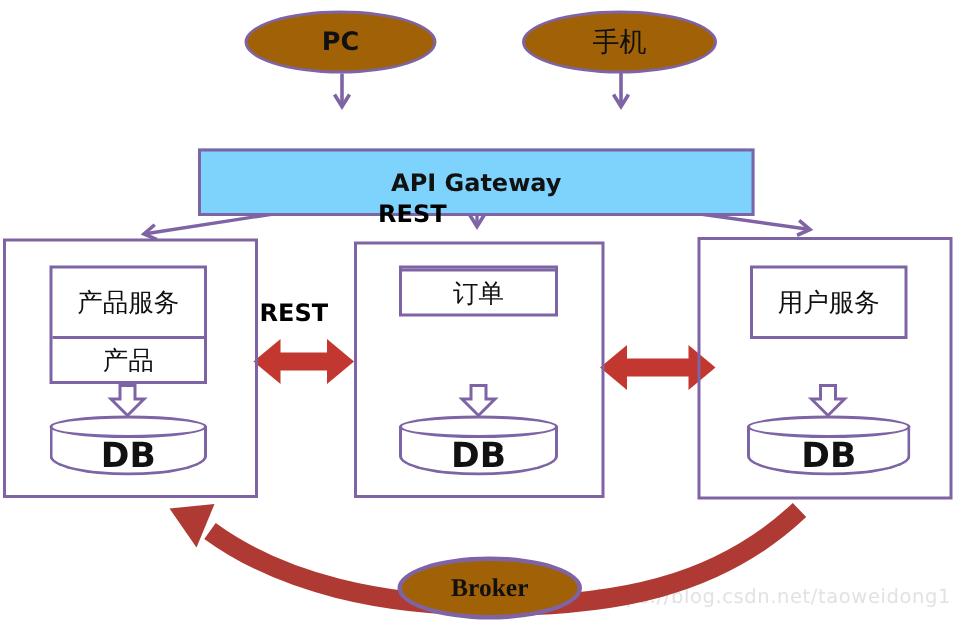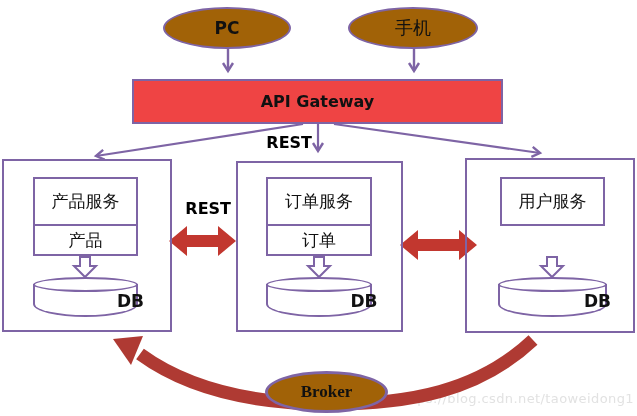--- a/index.html
+++ b/index.html
@@ -7,46 +7,46 @@
     position:relative;width:637px;height:416px;background:#ffffff;overflow:hidden;
     font-family:"DejaVu Sans","Liberation Sans",sans-serif;color:#111;
   }
   #connector-layer{position:absolute;left:0;top:0;z-index:1;pointer-events:none;}
   .node{position:absolute;z-index:2;box-sizing:border-box;}
   .ellipse{
     border:2.5px solid #7E64A5;border-radius:50%;background:#a16207;
     display:flex;align-items:center;justify-content:center;text-align:center;
   }
   .rect{
-    border:2.5px solid #7E64A5;background:#ef4444;
-    display:flex;align-items:center;justify-content:center;
+    border:2.5px solid #7E64A5;background:#7dd3fc;
+    display:flex;align-items:center;justify-content:center;margin-top:20px;
   }
   .outer-box{border:2.5px solid #7E64A5;background:transparent;}
   .inner-box{border:2.5px solid #7E64A5;background:#fff;}
   .inner-row{display:flex;align-items:center;justify-content:center;font-size:17px;}
   .row-name{height:45px;text-align:right;}
   .row-entity{height:28px;border-top:2.5px solid #7E64A5;}
   .bold{font-weight:bold;}
   .rest-label{
-    position:absolute;z-index:3;font-weight:bold;font-size:16px;text-align:right;color:#000;
+    position:absolute;z-index:3;font-weight:bold;font-size:16px;text-align:left;color:#000;
   }
   
   .cyl{position:absolute;z-index:2;}
   .cyl-body{
     position:absolute;top:7px;left:0;right:0;bottom:0;box-sizing:border-box;
     border:2.5px solid #7E64A5;border-top:none;background:#fff;
     border-radius:0 0 50% 50% / 0 0 13px 13px;
   }
   .cyl-top{
     position:absolute;top:0;left:0;right:0;height:15px;box-sizing:border-box;
     border:2.5px solid #7E64A5;border-radius:50%;background:#fff;
   }
   .cyl-label{
     position:absolute;top:14px;left:0;width:100%;text-align:center;
-    font-weight:bold;font-size:17px;margin-left:45px;
+    font-weight:bold;font-size:23px;
   }
   #watermark{
     position:absolute;z-index:0;right:3px;top:391px;font-size:13px;
     color:#e2e2e2;letter-spacing:.4px;white-space:nowrap;
   }
   #broker{z-index:3;border-width:3px;}
 </style>
 </head>
 <body>
 
@@ -99,21 +99,20 @@
     <div class="inner-row row-entity">产品</div>
   </div>
   <div class="cyl" style="left:33px;top:277px;width:105px;height:40px;">
     <div class="cyl-body"></div>
     <div class="cyl-top"></div>
     <div class="cyl-label">DB</div>
   </div>
 
   <div class="node outer-box" style="left:236px;top:161px;width:167px;height:171px;"></div>
   <div class="node inner-box" style="left:266px;top:177px;width:106px;">
-    <div class="inner-row row-name">订单服务</div>
     <div class="inner-row row-entity">订单</div>
   </div>
   <div class="cyl" style="left:266px;top:277px;width:106px;height:40px;">
     <div class="cyl-body"></div>
     <div class="cyl-top"></div>
     <div class="cyl-label">DB</div>
   </div>
 
   <div class="node outer-box" style="left:465px;top:158px;width:170px;height:175px;"></div>
   <div class="node inner-box" style="left:500px;top:177px;width:105px;">

